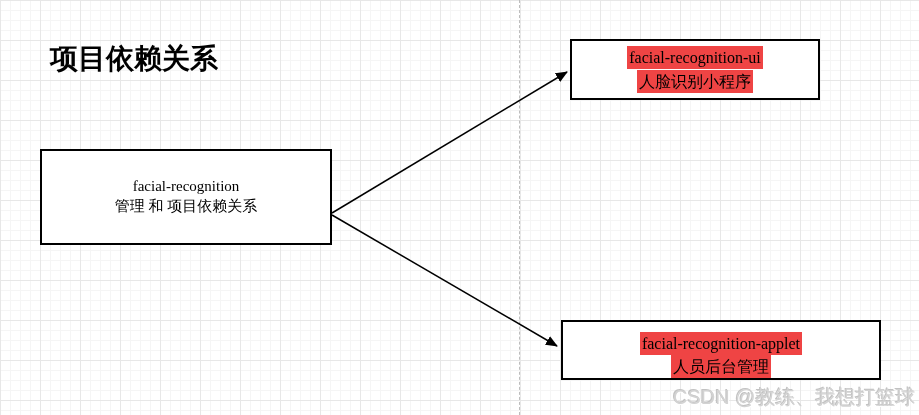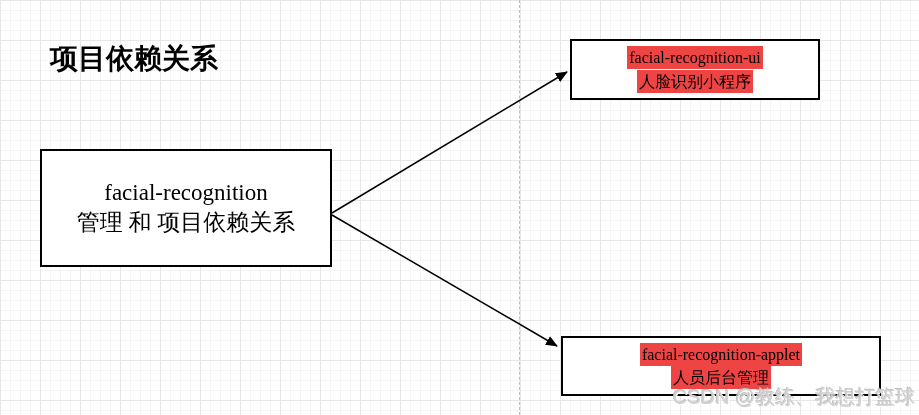--- a/index.html
+++ b/index.html
@@ -47,30 +47,30 @@
     border: 2px solid #000000;
     display: flex;
     flex-direction: column;
     justify-content: center;
     align-items: center;
     text-align: center;
     font-family: "Liberation Serif", "DejaVu Serif", serif;
     color: #000000;
   }
   .node-backend {
-    left: 40px; top: 149px; width: 292px; height: 118px;
-    font-size: 23px; line-height: 1.32;
+    left: 40px; top: 149px; width: 292px; height: 96px;
+    font-size: 15px; line-height: 1.32;
   }
   .node-ui {
     left: 570px; top: 39px; width: 250px; height: 61px;
     font-size: 16px; line-height: 1.45;
   }
   .node-applet {
-    left: 561px; top: 336px; width: 320px; height: 60px;
-    font-size: 16px; line-height: 1.45;
+    left: 561px; top: 320px; width: 320px; height: 60px;
+    font-size: 16px; line-height: 1.45; justify-content: flex-end;
   }
   .node .line { display: block; white-space: nowrap; }
   .hl {
     background: #ef4444;
     padding: 3px 2px;
   }
   .watermark {
     position: absolute;
     left: 673px; top: 384px;
     font-size: 20px;

